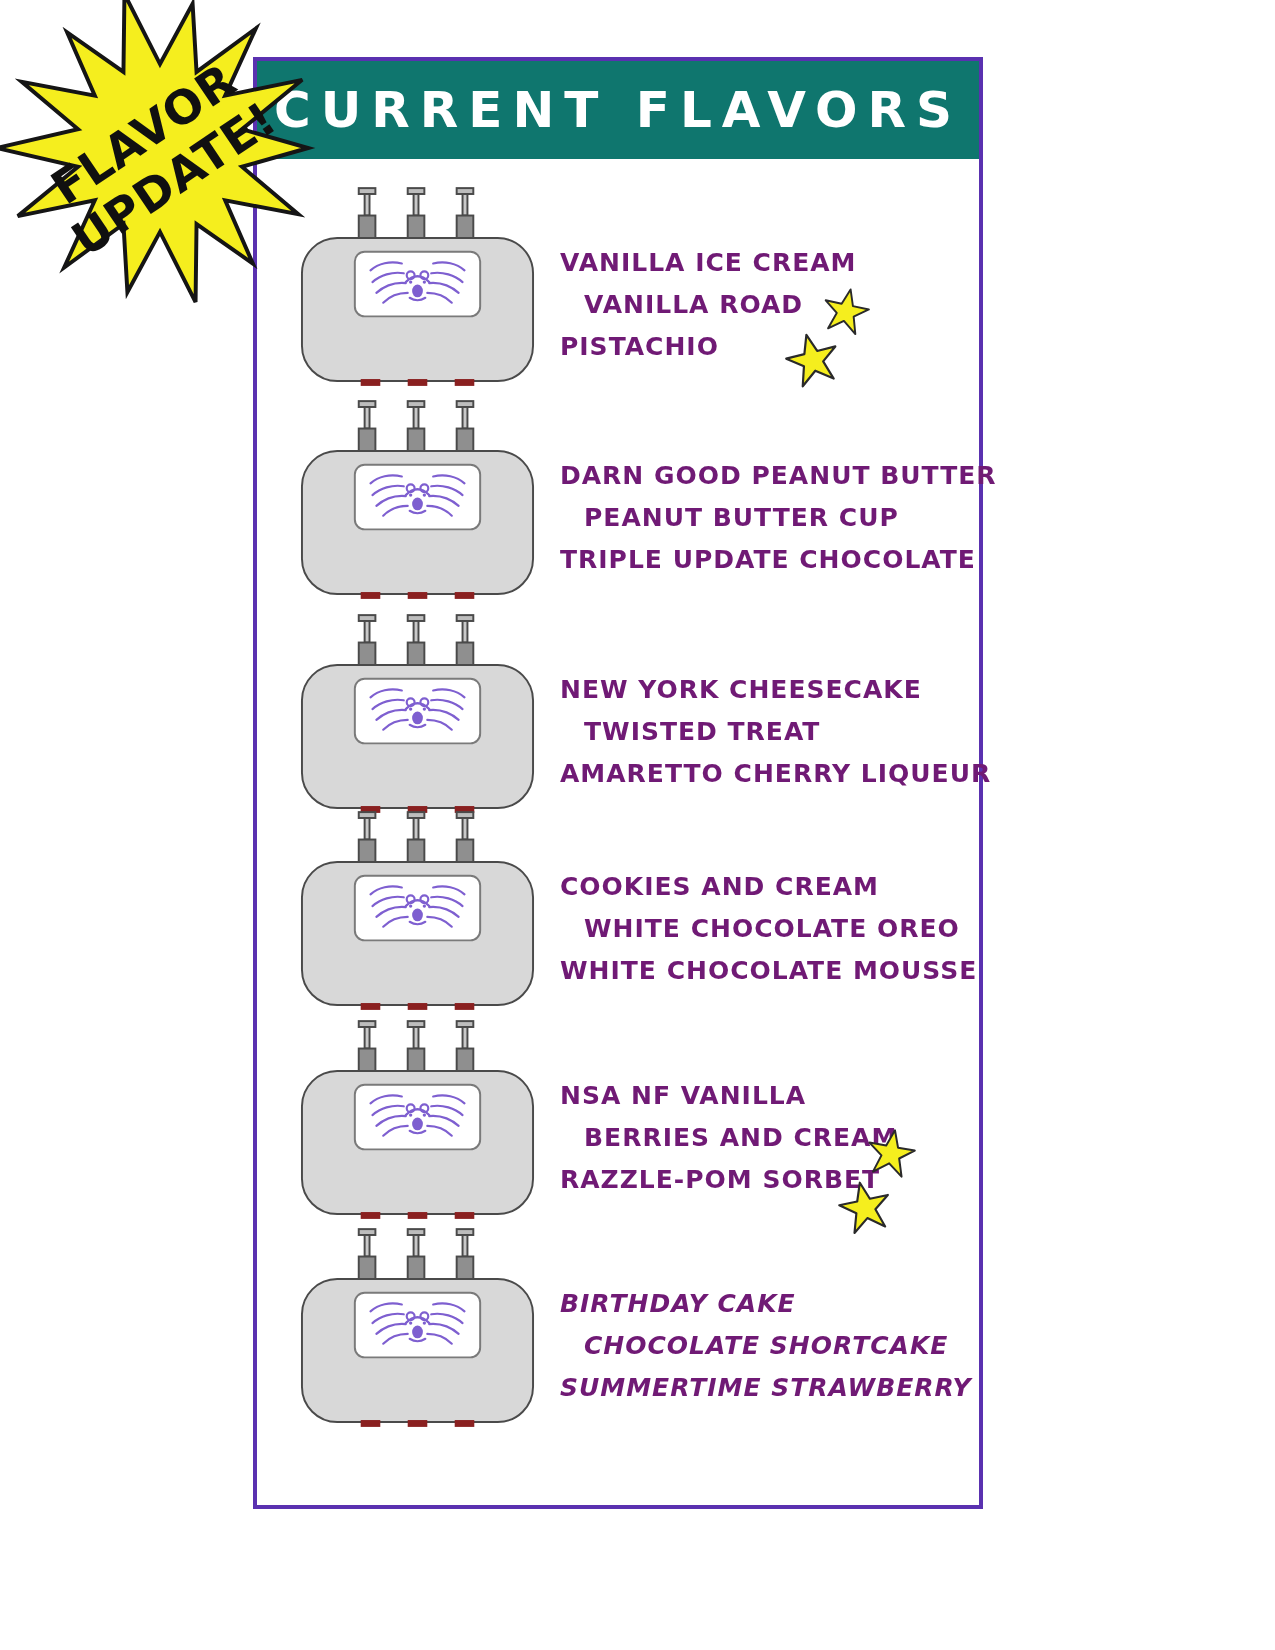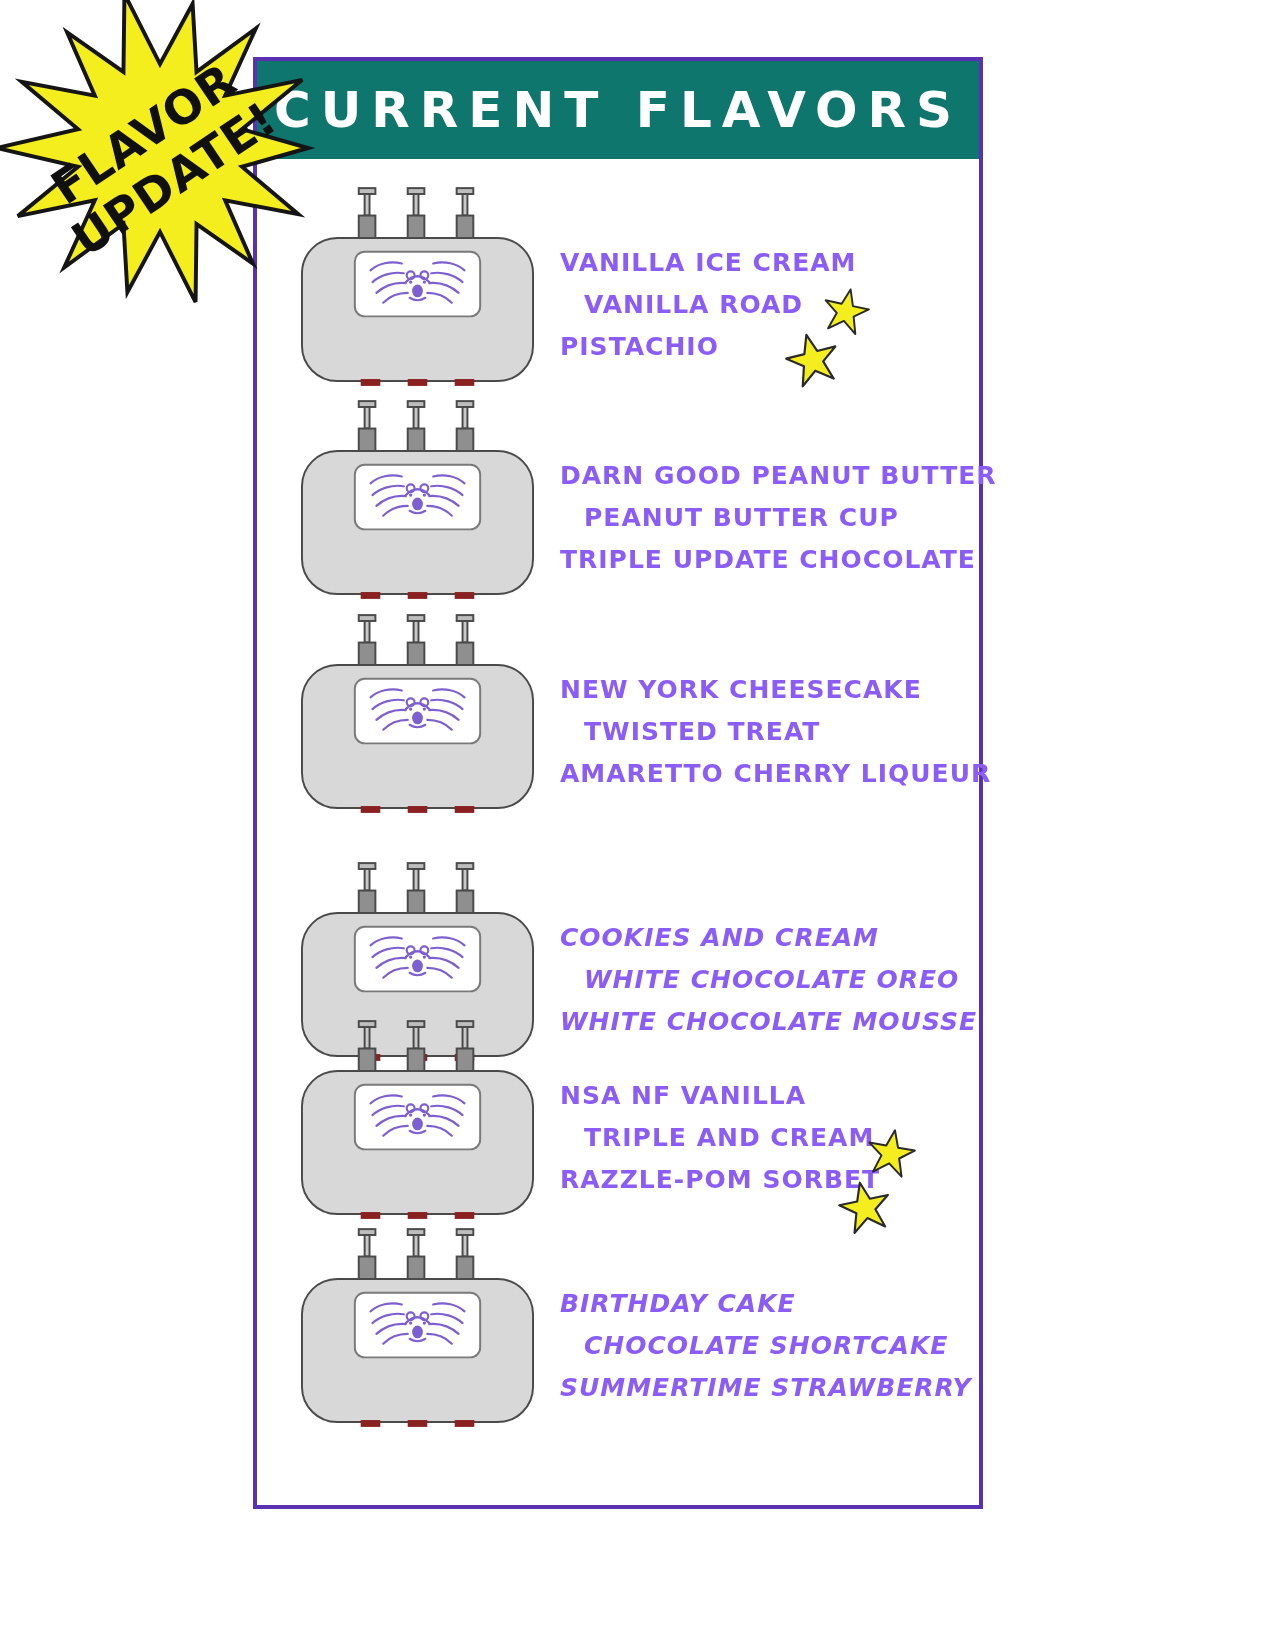--- a/index.html
+++ b/index.html
@@ -20,27 +20,27 @@
     background:#0f766e; display:flex; align-items:center; justify-content:center;
   }
   .title {
     color:#ffffff; font-size:50px; font-weight:bold; letter-spacing:10px;
     white-space:nowrap;
   }
 
   
   .row { position:absolute; left:300px; width:680px; height:208px; }
   .row1 { top:187px; } .row2 { top:400px; } .row3 { top:614px; }
-  .row4 { top:862px;font-style:italic; } .row5 { top:1020px; } .row6 { top:1228px;font-style:italic; }
+  .row4 { top:811px; } .row5 { top:1020px; } .row6 { top:1228px;font-style:italic; }
 
   .machine { position:absolute; left:0; top:0; width:235px; height:201px; }
 
   .flavors { position:absolute; left:260px; top:55px; }
   .flavor {
-    font-size:25px; font-weight:bold; color:#8b5cf6; line-height:42px;
+    font-size:25px; font-weight:bold; color:#701a75; line-height:42px;
     letter-spacing:1px; white-space:nowrap;
   }
   .flavor.indent { margin-left:24px; }
 
   
   .star { position:absolute; }
   .star svg { display:block; width:100%; height:100%; }
   .star-1a { left:822px; top:287px; width:48px; height:48px; transform:rotate(12deg); }
   .star-1b { left:785px; top:332px; width:55px; height:55px; transform:rotate(-14deg); }
   .star-5a { left:866px; top:1128px; width:50px; height:50px; transform:rotate(10deg); }
@@ -161,21 +161,21 @@
       <div class="flavor">WHITE CHOCOLATE MOUSSE</div>
     </div>
   </div>
 
   <div class="row row5">
     <svg class="machine">
         <use href="#machine-sym"></use>
       </svg>
     <div class="flavors">
       <div class="flavor">NSA NF VANILLA</div>
-      <div class="flavor indent">TRIPLE AND CREAM</div>
+      <div class="flavor indent">BERRIES AND CREAM</div>
       <div class="flavor">RAZZLE-POM SORBET</div>
     </div>
   </div>
 
   <div class="row row6">
     <svg class="machine">
         <use href="#machine-sym"></use>
       </svg>
     <div class="flavors">
       <div class="flavor">BIRTHDAY CAKE</div>

